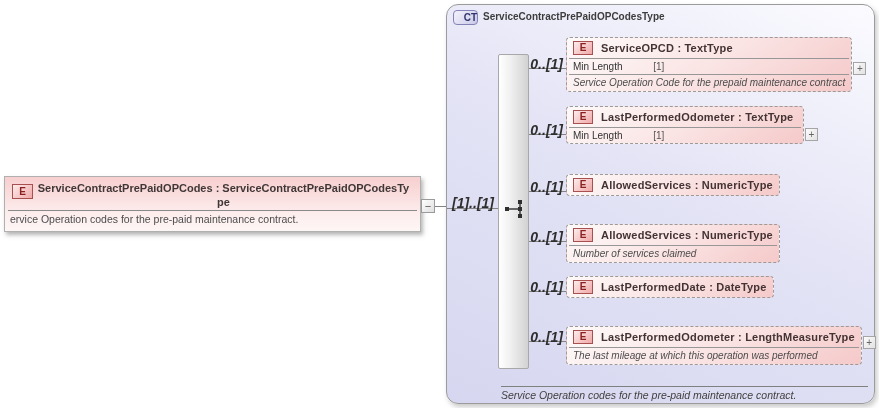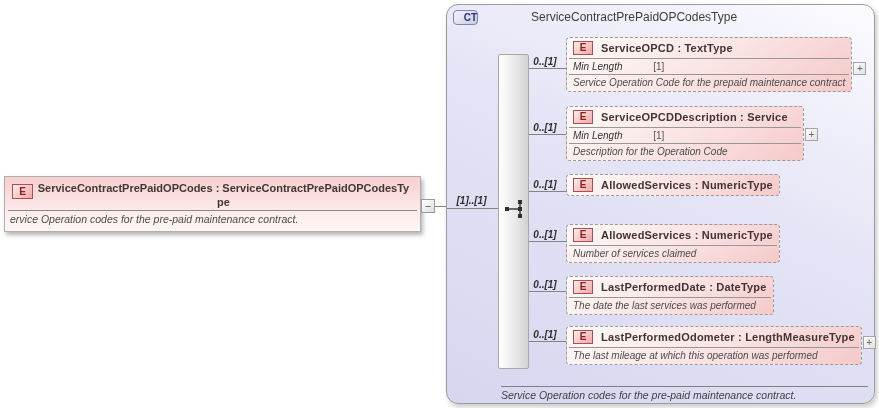--- a/index.html
+++ b/index.html
@@ -3,21 +3,21 @@
 <meta charset="utf-8">
 <style>
   html,body{margin:0;padding:0;background:#ffffff;}
   .canvas{
     position:relative;width:879px;height:408px;overflow:hidden;
     font-family:"Liberation Sans","DejaVu Sans",sans-serif;color:#333;
     background:#ffffff;
   }
   
   .hline{position:absolute;height:1px;background:#848484;}
-  .card-label{position:absolute;font-size:10px;font-style:italic;font-weight:bold;color:#2e2e2e;text-align:center;white-space:nowrap;}
+  .card-label{position:absolute;font-size:14px;font-style:italic;font-weight:bold;color:#2e2e2e;text-align:right;white-space:nowrap;}
   .toggle{
     position:absolute;width:14px;height:14px;box-sizing:border-box;
     border:1px solid #9a9a9a;background:linear-gradient(135deg,#ffffff,#dedede);
     font-size:11px;line-height:12px;text-align:center;color:#555;cursor:pointer;
   }
   .expander{
     position:absolute;width:13px;height:13px;box-sizing:border-box;right:-15px;
     border:1px solid #a5a5a5;background:linear-gradient(135deg,#fcfcfc,#e2e2e2);
     font-size:10px;line-height:11px;text-align:center;color:#666;cursor:pointer;
   }
@@ -31,37 +31,37 @@
     position:absolute;left:4px;top:176px;width:417px;height:56px;box-sizing:border-box;
     border:1px solid #b0b0b0;background:linear-gradient(180deg,#f7cfcf 0%,#fdeeee 70%,#fef6f6 100%);
     box-shadow:2px 3px 4px rgba(110,110,110,.5);
   }
   .root-el .ebadge{position:absolute;left:7px;top:7px;}
   .root-title{
     margin:4px 10px 0 32px;text-align:center;font-weight:bold;font-size:11px;line-height:14px;
     color:#413636;word-break:break-all;min-height:28px;
   }
   .root-divider{margin:1px 3px 0 3px;border-top:1px solid #8a8a8a;}
-  .root-annot{padding:2px 5px 0 5px;font-size:10.5px;font-style:italic;color:#4c4c4c;white-space:nowrap;}
+  .root-annot{padding:2px 5px 0 5px;font-size:10.5px;color:#4c4c4c;white-space:nowrap;}
   
   .ct{
     position:absolute;left:446px;top:4px;width:429px;height:400px;box-sizing:border-box;
     border:1px solid #9b9b9b;border-radius:12px;
     background:linear-gradient(205deg,#fbfbff 0%,#e4e4f6 45%,#d6d6f0 100%);
     box-shadow:2px 3px 5px rgba(120,120,120,.4);
   }
   .ct-badge{
     position:absolute;left:6px;top:5px;width:25px;height:15px;box-sizing:border-box;
     border:1px solid #8383b8;border-radius:4px;
     background:linear-gradient(135deg,#f3f3fc,#c9c9e9);
     color:#33336b;font-weight:bold;font-size:10px;line-height:13px;text-align:right;
   }
   .ct-title{
-    position:absolute;left:36px;top:5px;width:220px;font-weight:normal;font-size:12px;line-height:14px;
-    color:#3d3d3d;word-break:break-all;margin-left:48px;
+    position:absolute;left:36px;top:5px;width:220px;font-weight:bold;font-size:10px;line-height:14px;
+    color:#3d3d3d;word-break:break-all;
   }
   .ct-footer{
     position:absolute;left:6px;right:6px;top:381px;border-top:1px solid #808080;
     padding-top:2px;font-size:10.5px;font-style:italic;color:#3f3f3f;white-space:nowrap;margin-left:48px;
   }
   
   .seqbar{
     position:absolute;left:51px;top:49px;width:31px;height:315px;box-sizing:border-box;
     border:1px solid #a8a8a8;border-radius:2px;
     background:linear-gradient(90deg,#ffffff 0%,#f0f0f0 40%,#d2d2d2 100%);
@@ -73,21 +73,21 @@
     border:1px dashed #9a9a9a;border-radius:4px;
     background:linear-gradient(145deg,#fefafa 0%,#fae2e2 55%,#f5c9c9 100%);
   }
   .xc-head{display:flex;align-items:center;gap:8px;padding:3px 6px 3px 6px;}
   .xc-head .ebadge{width:20px;height:14px;flex:0 0 20px;line-height:12px;}
   .xc-title{font-weight:bold;font-size:11px;color:#443333;white-space:nowrap;letter-spacing:.2px;}
   .xc-facet{
     margin:0 2px;border-top:1px solid #979797;padding:2px 4px 2px 4px;
     font-size:10px;color:#333;white-space:nowrap;
   }
-  .xc-facet .fname{font-style:italic;}
+  .xc-facet .fname{}
   .xc-facet .fval{margin-left:28px;color:#555;}
   .xc-annot{
     margin:0 2px;border-top:1px solid #979797;padding:2px 4px 3px 4px;
     font-size:10px;font-style:italic;color:#4c4c4c;white-space:nowrap;
   }
 </style>
 </head>
 <body>
 
 <div class="canvas">
@@ -141,27 +141,26 @@
         <span class="fname">Min Length</span>
         <span class="fval">[1]</span>
       </div>
       <div class="xc-annot">Service Operation Code for the prepaid maintenance contract</div>
       <div class="expander" style="top:24px;">+</div>
     </div>
 
     <div class="xsd-child" style="top:101px;min-width:238px;">
       <div class="xc-head">
         <span class="ebadge">E</span>
-        <span class="xc-title">ServiceOPCDDescription : Service</span>
+        <span class="xc-title">LastPerformedOdometer : TextType</span>
       </div>
       <div class="xc-facet">
         <span class="fname">Min Length</span>
         <span class="fval">[1]</span>
       </div>
-      <div class="xc-annot">Description for the Operation Code</div>
       <div class="expander" style="top:21px;">+</div>
     </div>
 
     <div class="xsd-child" style="top:169px;min-width:210px;">
       <div class="xc-head">
         <span class="ebadge">E</span>
         <span class="xc-title">AllowedServices : NumericType</span>
       </div>
     </div>
 
@@ -171,21 +170,20 @@
         <span class="xc-title">AllowedServices : NumericType</span>
       </div>
       <div class="xc-annot">Number of services claimed</div>
     </div>
 
     <div class="xsd-child" style="top:271px;min-width:204px;">
       <div class="xc-head">
         <span class="ebadge">E</span>
         <span class="xc-title">LastPerformedDate : DateType</span>
       </div>
-      <div class="xc-annot">The date the last services was performed</div>
     </div>
 
     <div class="xsd-child" style="top:321px;min-width:290px;">
       <div class="xc-head">
         <span class="ebadge">E</span>
         <span class="xc-title">LastPerformedOdometer : LengthMeasureType</span>
       </div>
       <div class="xc-annot">The last mileage at which this operation was performed</div>
       <div class="expander" style="top:9px;">+</div>
     </div>

